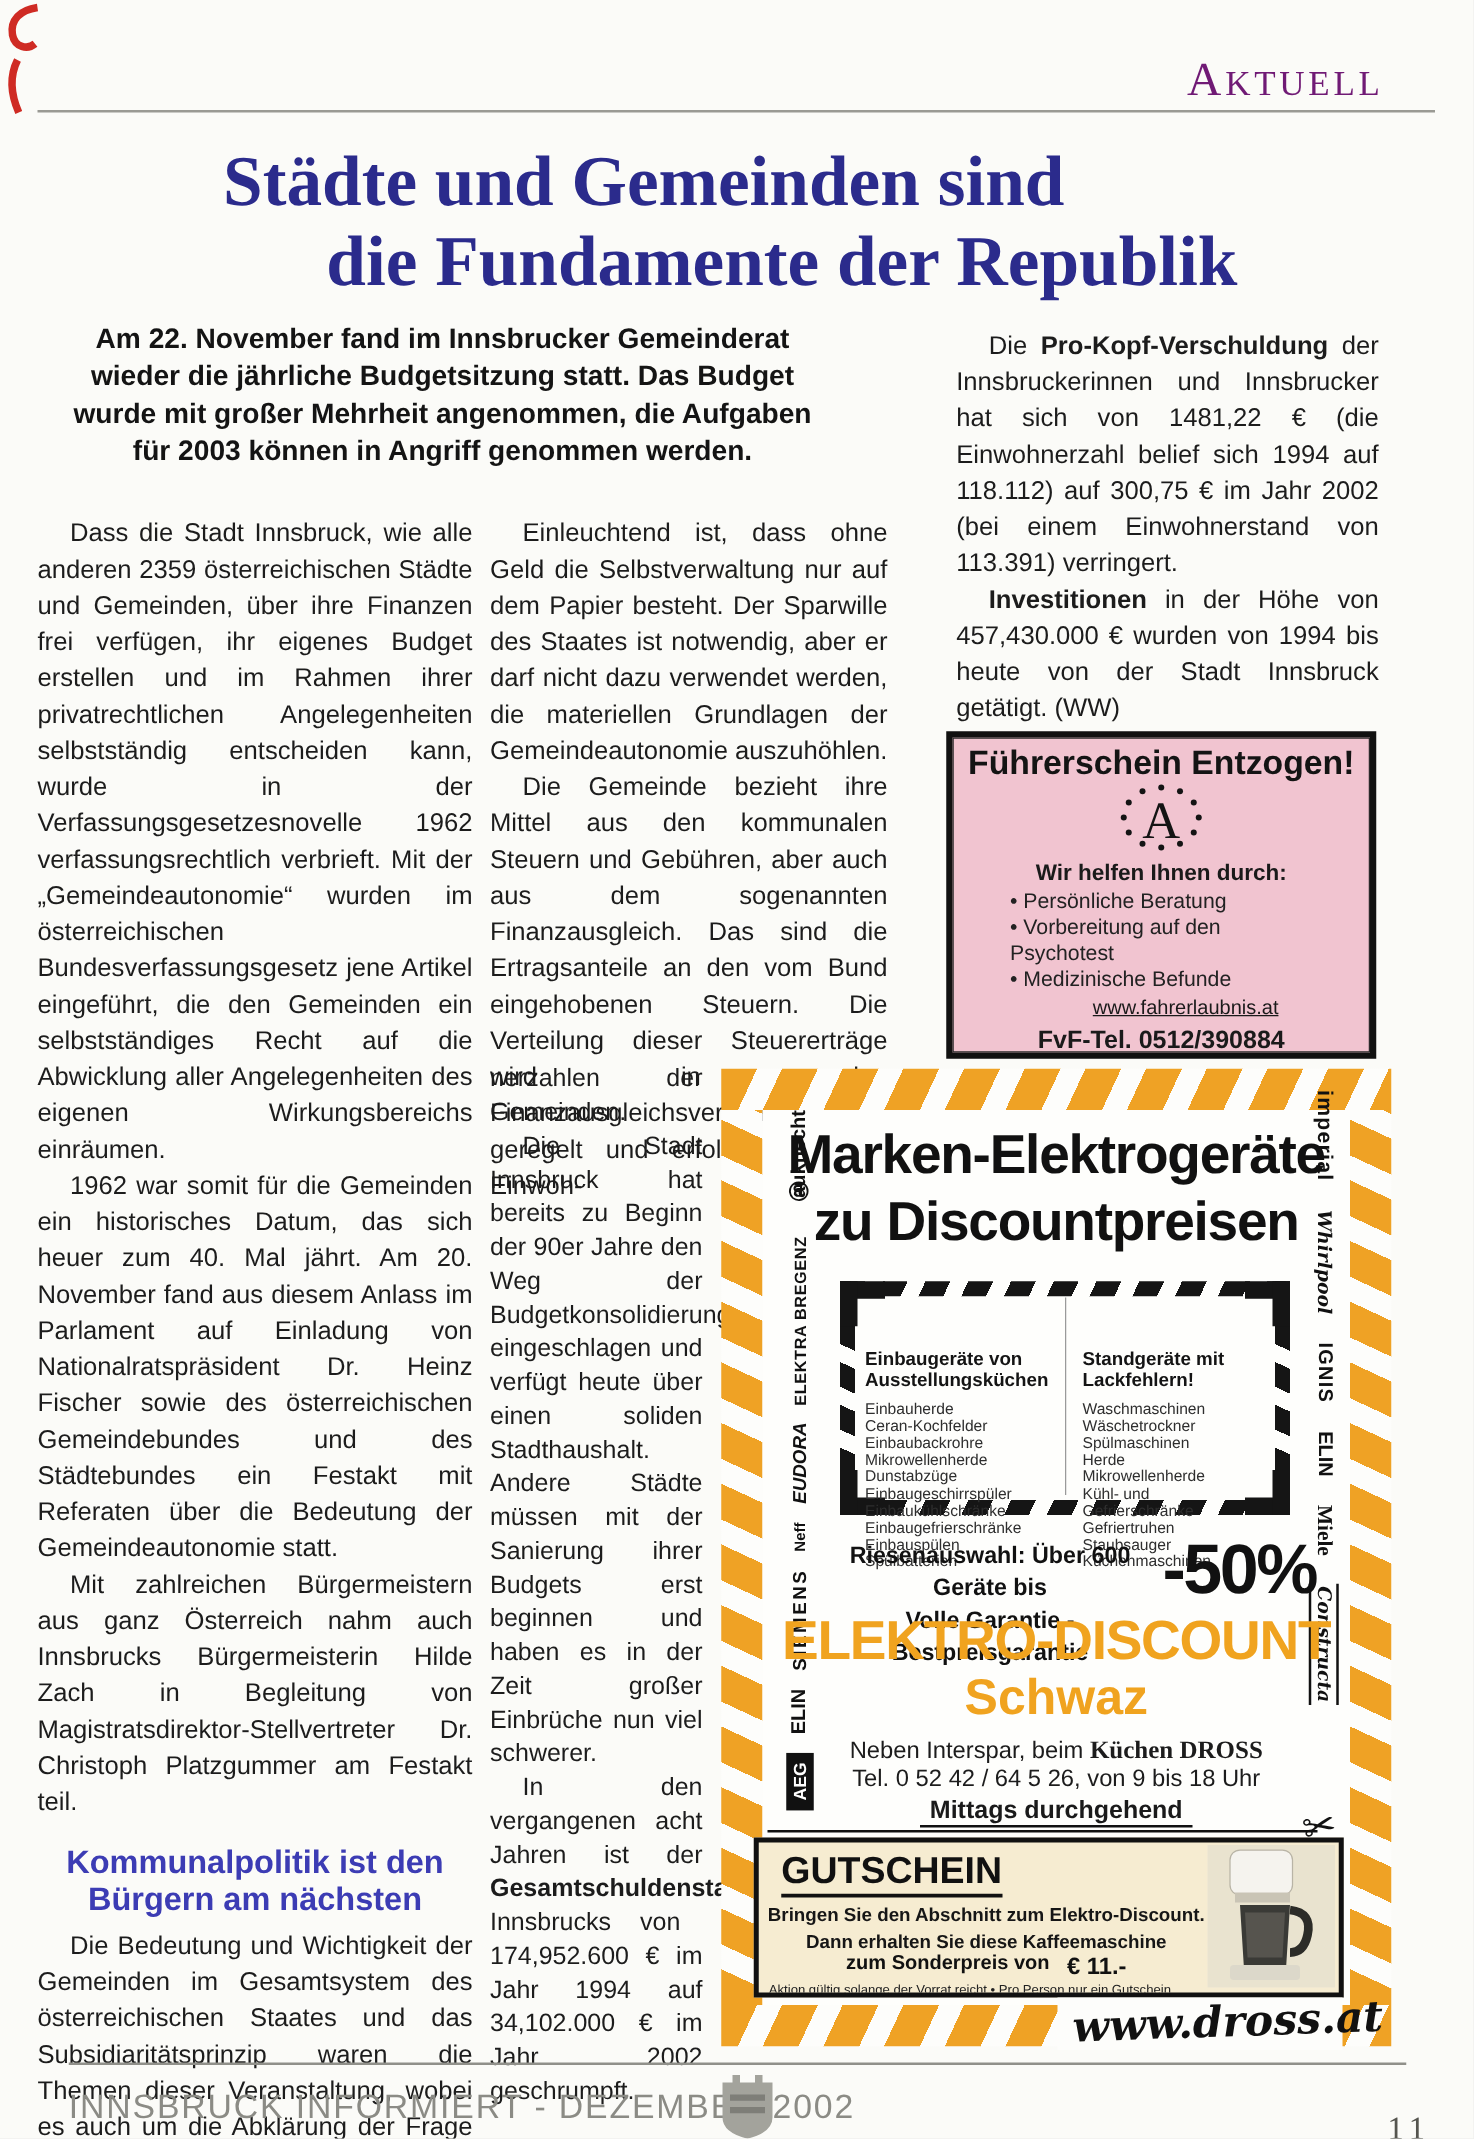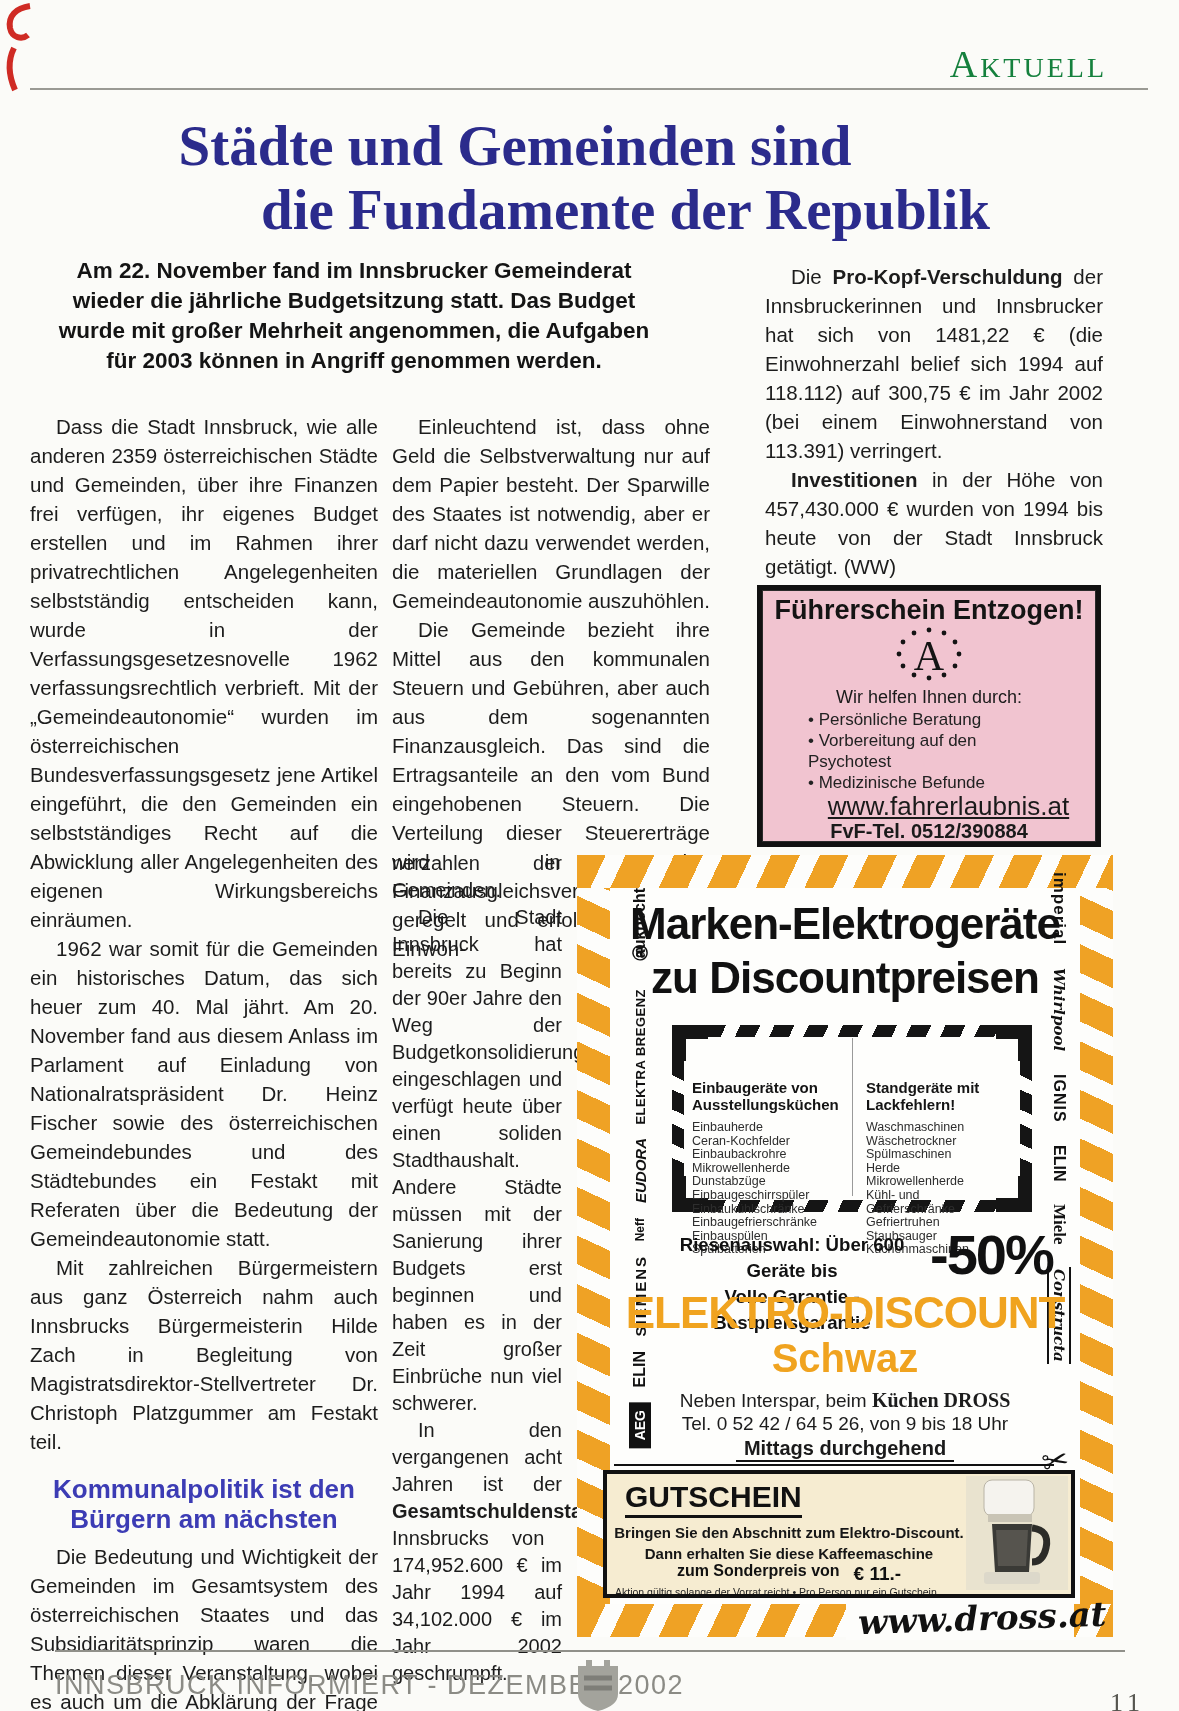--- a/index.html
+++ b/index.html
@@ -1,21 +1,21 @@
 <!DOCTYPE html>
 <html lang="de"><head>
 <meta charset="utf-8">
 <style>
   html,body{margin:0;padding:0;background:#e8e8e6;}
   #page{position:relative;width:1179px;height:1711px;background:#fbfbf8;overflow:hidden;
         font-family:"Liberation Sans",sans-serif;color:#1a1a1a;}
   .abs{position:absolute;}
   
   #section-label{top:42px;right:72px;font-family:"Liberation Serif",serif;font-size:28px;
-     letter-spacing:3px;color:#15803d;}
+     letter-spacing:3px;color:#701a75;}
   #section-label::first-letter{font-size:38px;}
   #header-rule{top:88px;left:30px;width:1118px;height:2px;background:#9a9a94;}
   
   .headline{left:40px;width:950px;text-align:center;font-family:"Liberation Serif",serif;
      font-weight:bold;font-size:57px;line-height:60px;color:#2b2b8c;}
   #headline1{top:116px;} #headline2{top:180px;text-align:right;}
   
   #lead{top:256px;left:48px;width:612px;text-align:center;font-size:22.5px;font-weight:bold;
      line-height:30px;color:#141414;}
   
@@ -28,23 +28,23 @@
   #col3{top:262px;left:765px;width:338px;}
   .rb{font-weight:bold;}
   #subhead{margin:18px 0 8px 0;text-indent:0;text-align:center;font-weight:bold;
      font-size:26px;line-height:30px;color:#3c3cb4;}
   
   #fuehrerschein-ad{top:585px;left:757px;width:344px;height:262px;background:#111;
      box-sizing:border-box;padding:5px;}
   #fuehrerschein-inner{width:100%;height:100%;box-sizing:border-box;border:1px solid #2a2a2a;
      background:#f1c4d0;text-align:center;overflow:hidden;}
   #fs-title{font-size:27px;font-weight:bold;color:#141414;line-height:32px;margin-top:3px;}
-  #fs-help{font-size:18px;font-weight:normal;line-height:23px;}
+  #fs-help{font-size:18px;font-weight:bold;line-height:23px;}
   #fs-bullets{width:242px;margin:0 auto;text-align:left;font-size:17px;line-height:21px;color:#222;}
-  #fs-site{font-size:26px;line-height:26px;text-decoration:underline;color:#1a1a1a;padding-left:39px;}
+  #fs-site{font-size:16px;line-height:26px;text-decoration:underline;color:#1a1a1a;padding-left:39px;}
   #fs-phone{font-size:20px;font-weight:bold;line-height:24px;}
   
   .stripe-h{height:33px;background:repeating-linear-gradient(115deg,#efa225 0 26px,#fdfdfb 26px 44px);}
   .stripe-v{width:33px;background:repeating-linear-gradient(25deg,#efa225 0 26px,#fdfdfb 26px 44px);}
   #ad-interior{top:888px;left:610px;width:470px;height:716px;background:#fefefc;}
   .ad-head{left:620px;width:450px;text-align:center;font-weight:bold;color:#111;
      font-size:44px;line-height:52px;letter-spacing:-1px;}
   #ad-head1{top:898px;} #ad-head2{top:952px;}
   .dash-h{height:12px;background:repeating-linear-gradient(115deg,#151515 0 18px,transparent 18px 31px);}
   .dash-v{width:12px;background:repeating-linear-gradient(25deg,#151515 0 18px,transparent 18px 31px);}

